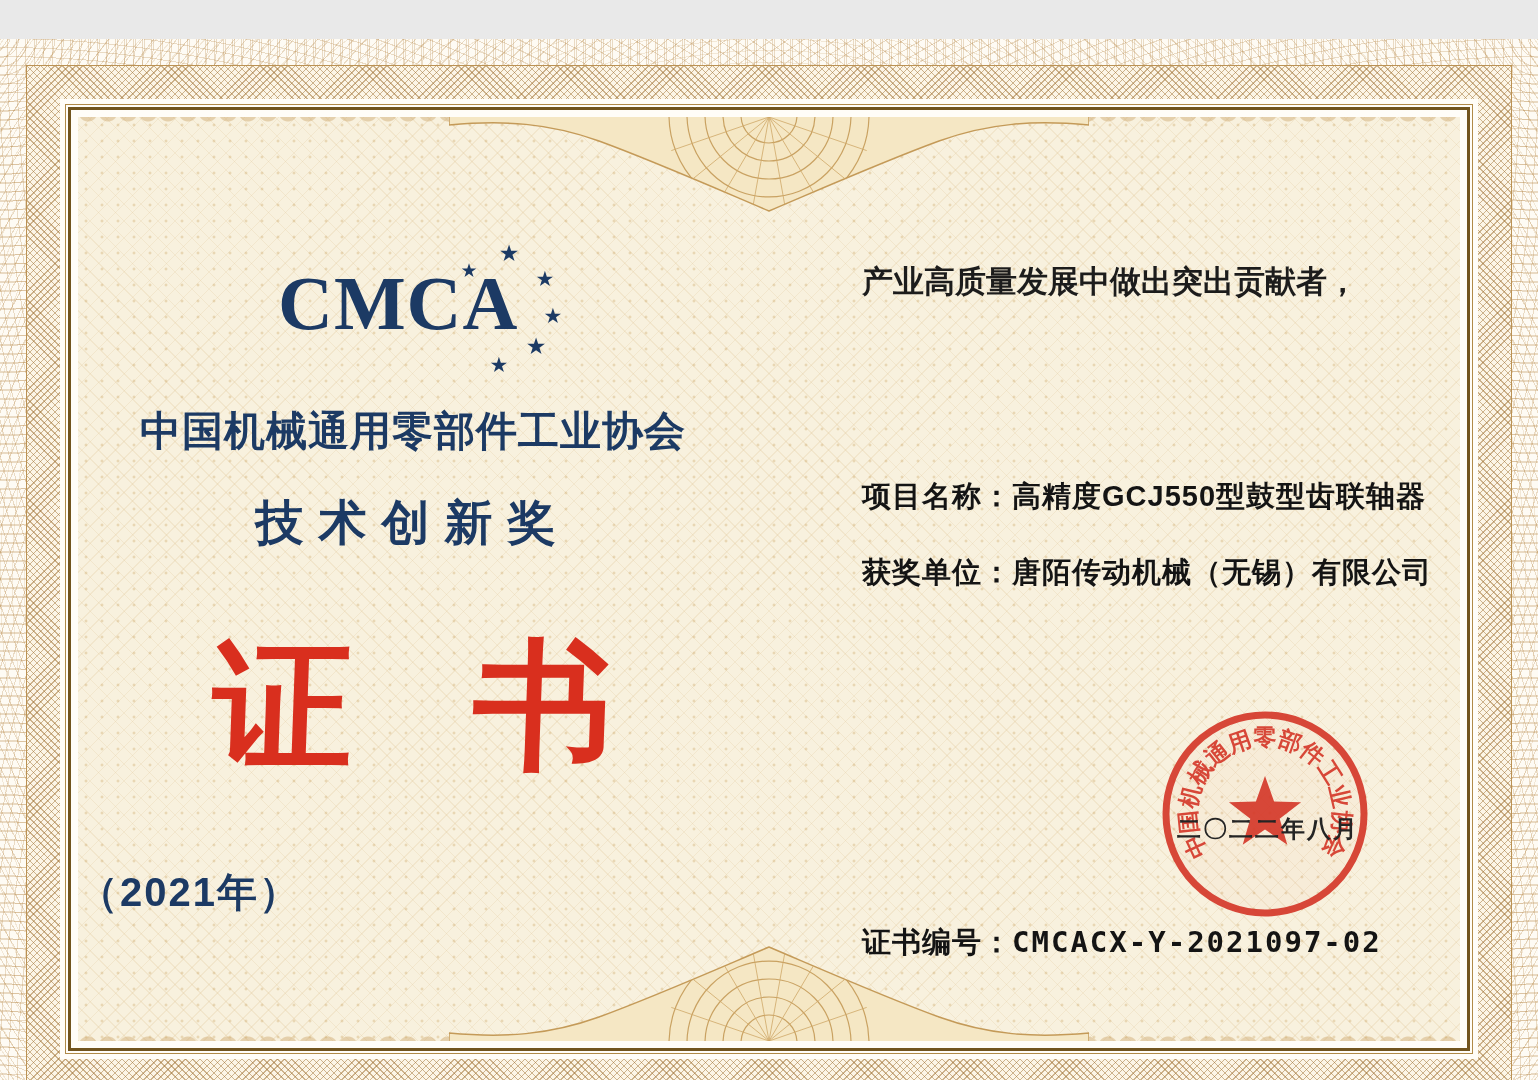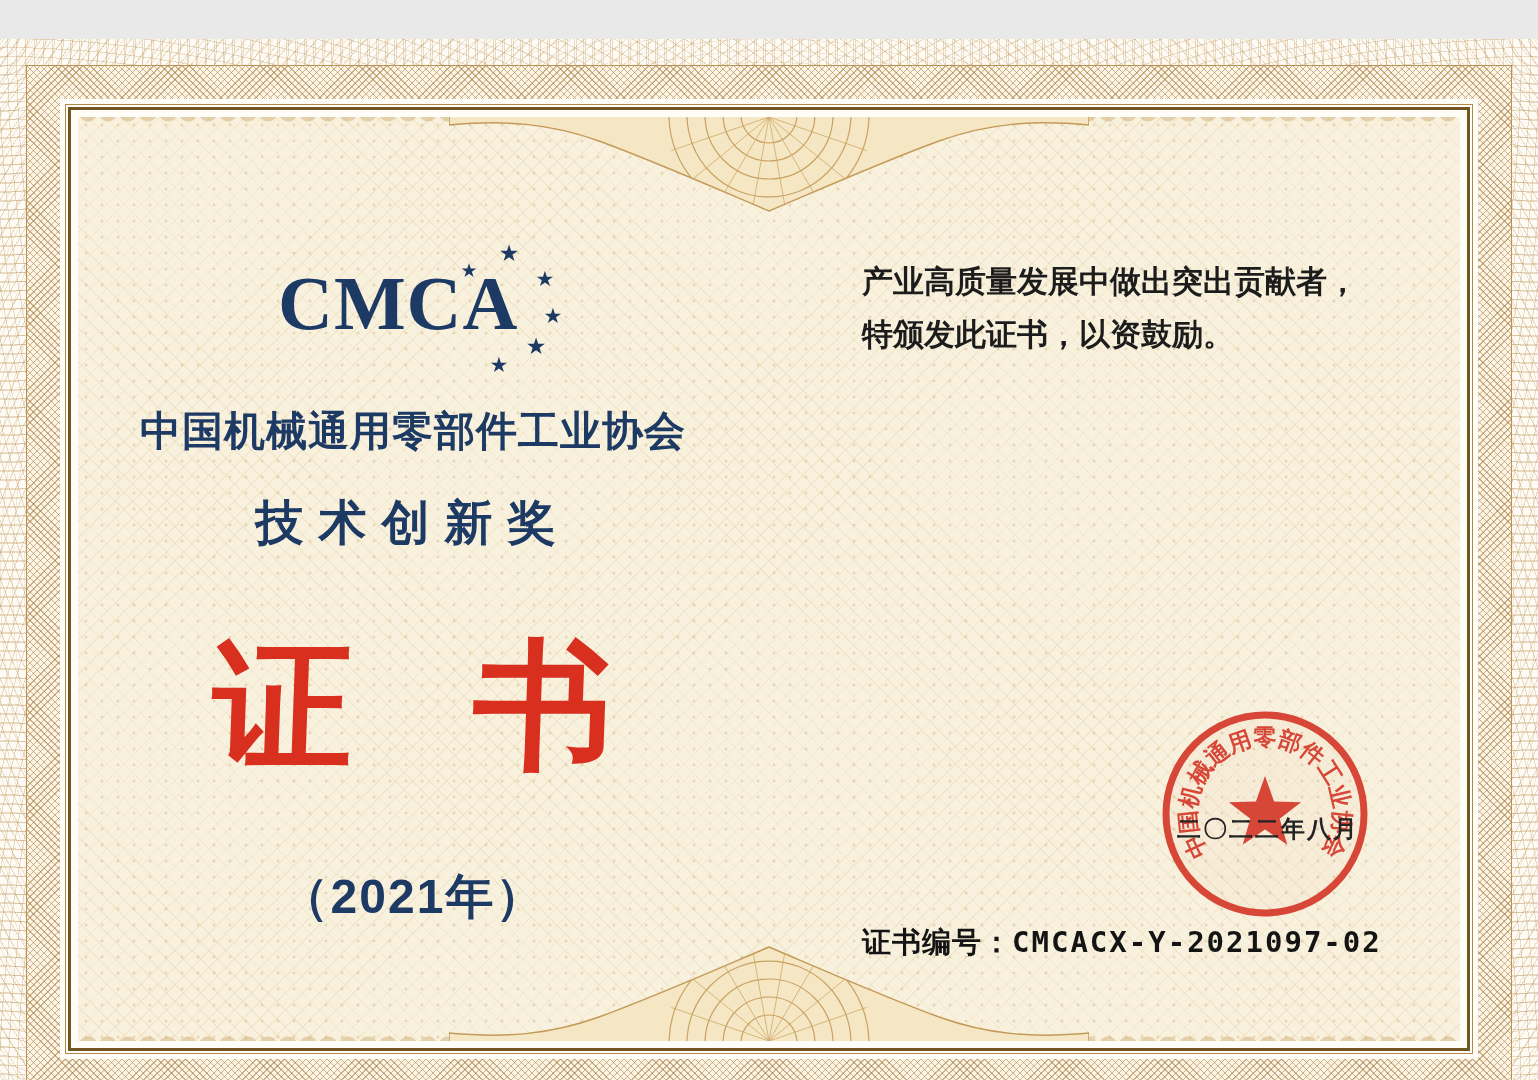--- a/index.html
+++ b/index.html
@@ -51,22 +51,22 @@
   .s4{left:475px;top:69px;font-size:21px;}
   .s5{left:458px;top:99px;font-size:23px;}
   .s6{left:421px;top:118px;font-size:21px;}
   .assoc{position:absolute;left:0;top:287px;width:670px;text-align:center;color:#1c3a64;
     font-weight:900;font-size:41px;letter-spacing:1px;}
   .award{position:absolute;left:0;top:374px;width:670px;text-align:center;color:#1c3a64;
     font-weight:900;font-size:48px;letter-spacing:15px;box-sizing:border-box;}
   .cert-title{position:absolute;left:0;top:518px;width:670px;display:flex;justify-content:center;gap:120px;
     color:#d92f1e;font-family:"DejaVu Serif",serif;font-weight:900;font-size:140px;line-height:1;
     transform:skewX(-2deg);}
-  .year{position:absolute;left:0;top:748px;width:670px;text-align:center;color:#1c3a64;
-    font-weight:700;font-size:48px;letter-spacing:2px;}
+  .year{position:absolute;left:0;top:748px;width:670px;color:#1c3a64;
+    font-weight:700;font-size:40px;letter-spacing:2px;}
 
   
   .col-right{position:absolute;left:784px;top:0;width:580px;z-index:2;}
   .citation{position:absolute;left:0;top:138px;width:540px;color:#1c1c1c;
     font-family:"Liberation Serif",serif;font-weight:700;font-size:31px;line-height:53px;}
   .cit-indent{text-indent:2em;}
   .fields{position:absolute;left:0;top:360px;width:580px;}
   .field-row{margin-bottom:36px;font-size:29px;font-weight:700;color:#141414;letter-spacing:1px;white-space:nowrap;}
   .cert-no{position:absolute;left:0;top:806px;font-size:29px;font-weight:700;color:#141414;letter-spacing:1px;white-space:nowrap;}
   .cert-no-val{font-family:"DejaVu Sans Mono",monospace;letter-spacing:2px;}
@@ -156,23 +156,28 @@
       <div class="cert-title">
         <span>证</span>
         <span>书</span>
       </div>
       <div class="year">（2021年）</div>
     </div>
 
     <div class="col-right">
       <div class="citation">
         <div>产业高质量发展中做出突出贡献者，</div>
-        <div>特颁发此证书，以资鼓励。</div>
       </div>
       <div class="fields">
+        <div class="field-row">
+          <span class="f-label">项目名称：</span><span class="f-value">高精度GCJ550型鼓型齿联轴器</span>
+        </div>
+        <div class="field-row">
+          <span class="f-label">获奖单位：</span><span class="f-value">唐陌传动机械（无锡）有限公司</span>
+        </div>
       </div>
       <div class="cert-no">
         <span>证书编号：</span><span class="cert-no-val">CMCACX-Y-2021097-02</span>
       </div>
     </div>
 
     <div class="seal">
       <svg width="220" height="220" viewBox="0 0 220 220">
         <circle class="seal-ring" cx="110" cy="110" r="99"></circle>
         <polygon class="seal-star" points="110,72 119.1,97.5 146.1,98.3 124.7,114.8 132.3,140.7 110,125.5 87.7,140.7 95.3,114.8 73.9,98.3 100.9,97.5"></polygon>

